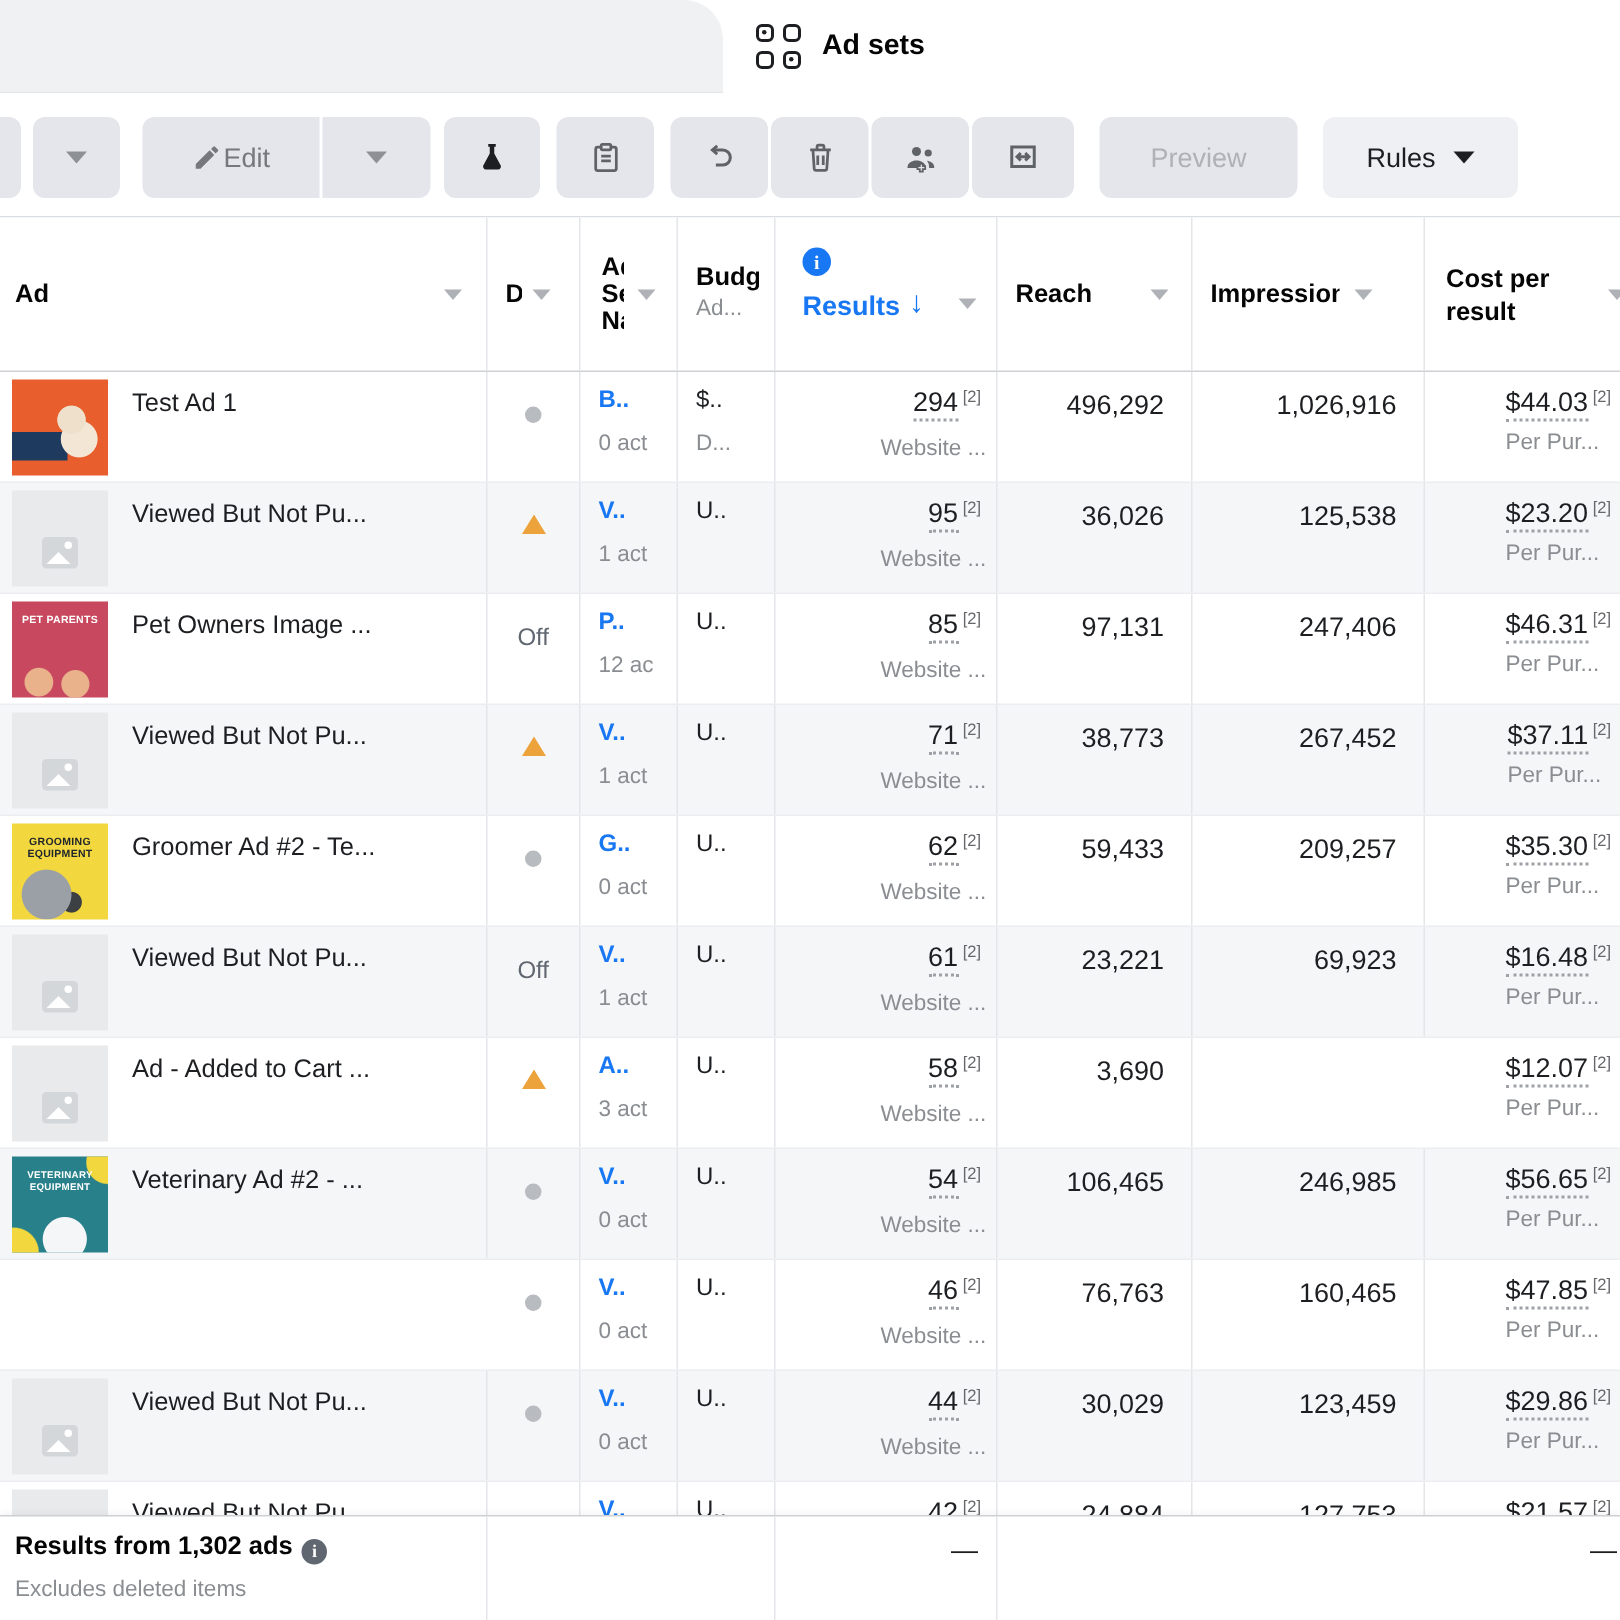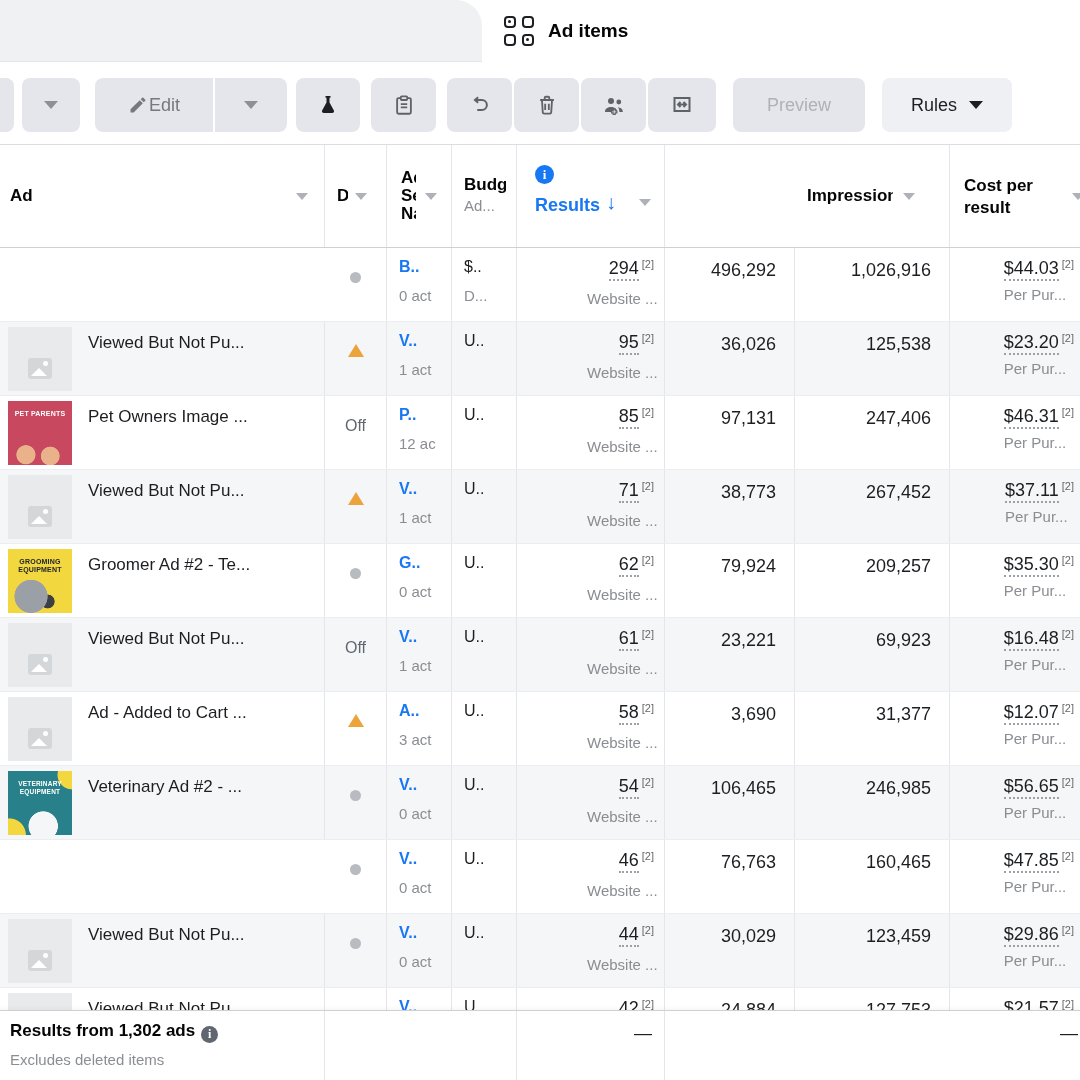--- a/index.html
+++ b/index.html
@@ -158,21 +158,21 @@
 
   <div class="tabstrip">
     <div class="neighbor-tab"></div>
     <div class="active-tab">
       <span class="grid-icon">
           <i></i>
           <i></i>
           <i></i>
           <i></i>
         </span>
-      <span class="tab-title">Ad items</span>
+      <span class="tab-title">Ad sets</span>
     </div>
   </div>
 
   <div class="toolbar">
     <div class="tbtn b-sliver"></div>
     <div class="tbtn b-caret1">
         <span class="caret"></span>
       </div>
     <div class="tbtn b-edit">
       <svg width="20" height="20" viewBox="0 0 24 24" fill="#75787d">
@@ -249,32 +249,43 @@
       <span class="htext h-bud-label">Budget</span>
       <span class="hsub h-bud-sub">Ad...</span>
     </div>
     <div class="hcell c-res">
       <span class="h-res-info info-badge">i</span>
       <span class="h-res-line">
         <span class="htext blue" style="font-size:18px;">Results</span><span class="sort-arrow">↓</span>
       </span>
       <span class="hcaret h-res-caret"></span>
     </div>
+    <div class="hcell c-reach">
+      <span class="htext h-reach-label">Reach</span>
+      <span class="hcaret h-reach-caret"></span>
+    </div>
     <div class="hcell c-imp">
       <span class="htext h-imp-label">Impressions</span>
       <span class="hcaret h-imp-caret"></span>
     </div>
     <div class="hcell c-cost">
       <span class="htext h-cost-label">Cost per result</span>
       <span class="hcaret h-cost-caret"></span>
     </div>
   </div>
 
   <div class="tbody">
       <div class="row">
+    <div class="cell c-ad">
+      <div class="thumb thumb-corgi">
+        <span class="thumb-text"></span>
+
+      </div>
+      <div class="ad-name">Test Ad 1</div>
+    </div>
     <div class="cell c-del">
       <div class="statwrap"><span class="dot"></span></div>
     </div>
     <div class="cell c-set">
       <span class="adset-link">B..</span>
       <span class="cell-sub adset-sub">0 act</span>
     </div>
     <div class="cell c-bud">
       <span class="bud-val">$..</span>
       <span class="cell-sub bud-sub">D...</span>
@@ -421,21 +432,21 @@
     </div>
     <div class="cell c-bud">
       <span class="bud-val">U..</span>
       <span class="cell-sub bud-sub"></span>
     </div>
     <div class="cell c-res">
       <div class="num-line"><span class="dotted">62</span><sup>[2]</sup></div>
       <div class="res-sub">Website ...</div>
     </div>
     <div class="cell c-reach">
-      <span class="plain-num">79,924</span>
+      <span class="plain-num">59,433</span>
     </div>
     <div class="cell c-imp">
       <span class="plain-num">209,257</span>
     </div>
     <div class="cell c-cost">
       <div class="cost-block">
         <div class="cost-line"><span class="dotted">$35.30</span><sup>[2]</sup></div>
         <div class="cell-sub cost-sub">Per Pur...</div>
       </div>
     </div>
@@ -494,23 +505,20 @@
     <div class="cell c-bud">
       <span class="bud-val">U..</span>
       <span class="cell-sub bud-sub"></span>
     </div>
     <div class="cell c-res">
       <div class="num-line"><span class="dotted">58</span><sup>[2]</sup></div>
       <div class="res-sub">Website ...</div>
     </div>
     <div class="cell c-reach">
       <span class="plain-num">3,690</span>
-    </div>
-    <div class="cell c-imp">
-      <span class="plain-num">31,377</span>
     </div>
     <div class="cell c-cost">
       <div class="cost-block">
         <div class="cost-line"><span class="dotted">$12.07</span><sup>[2]</sup></div>
         <div class="cell-sub cost-sub">Per Pur...</div>
       </div>
     </div>
   </div>
       <div class="row alt">
     <div class="cell c-ad">

